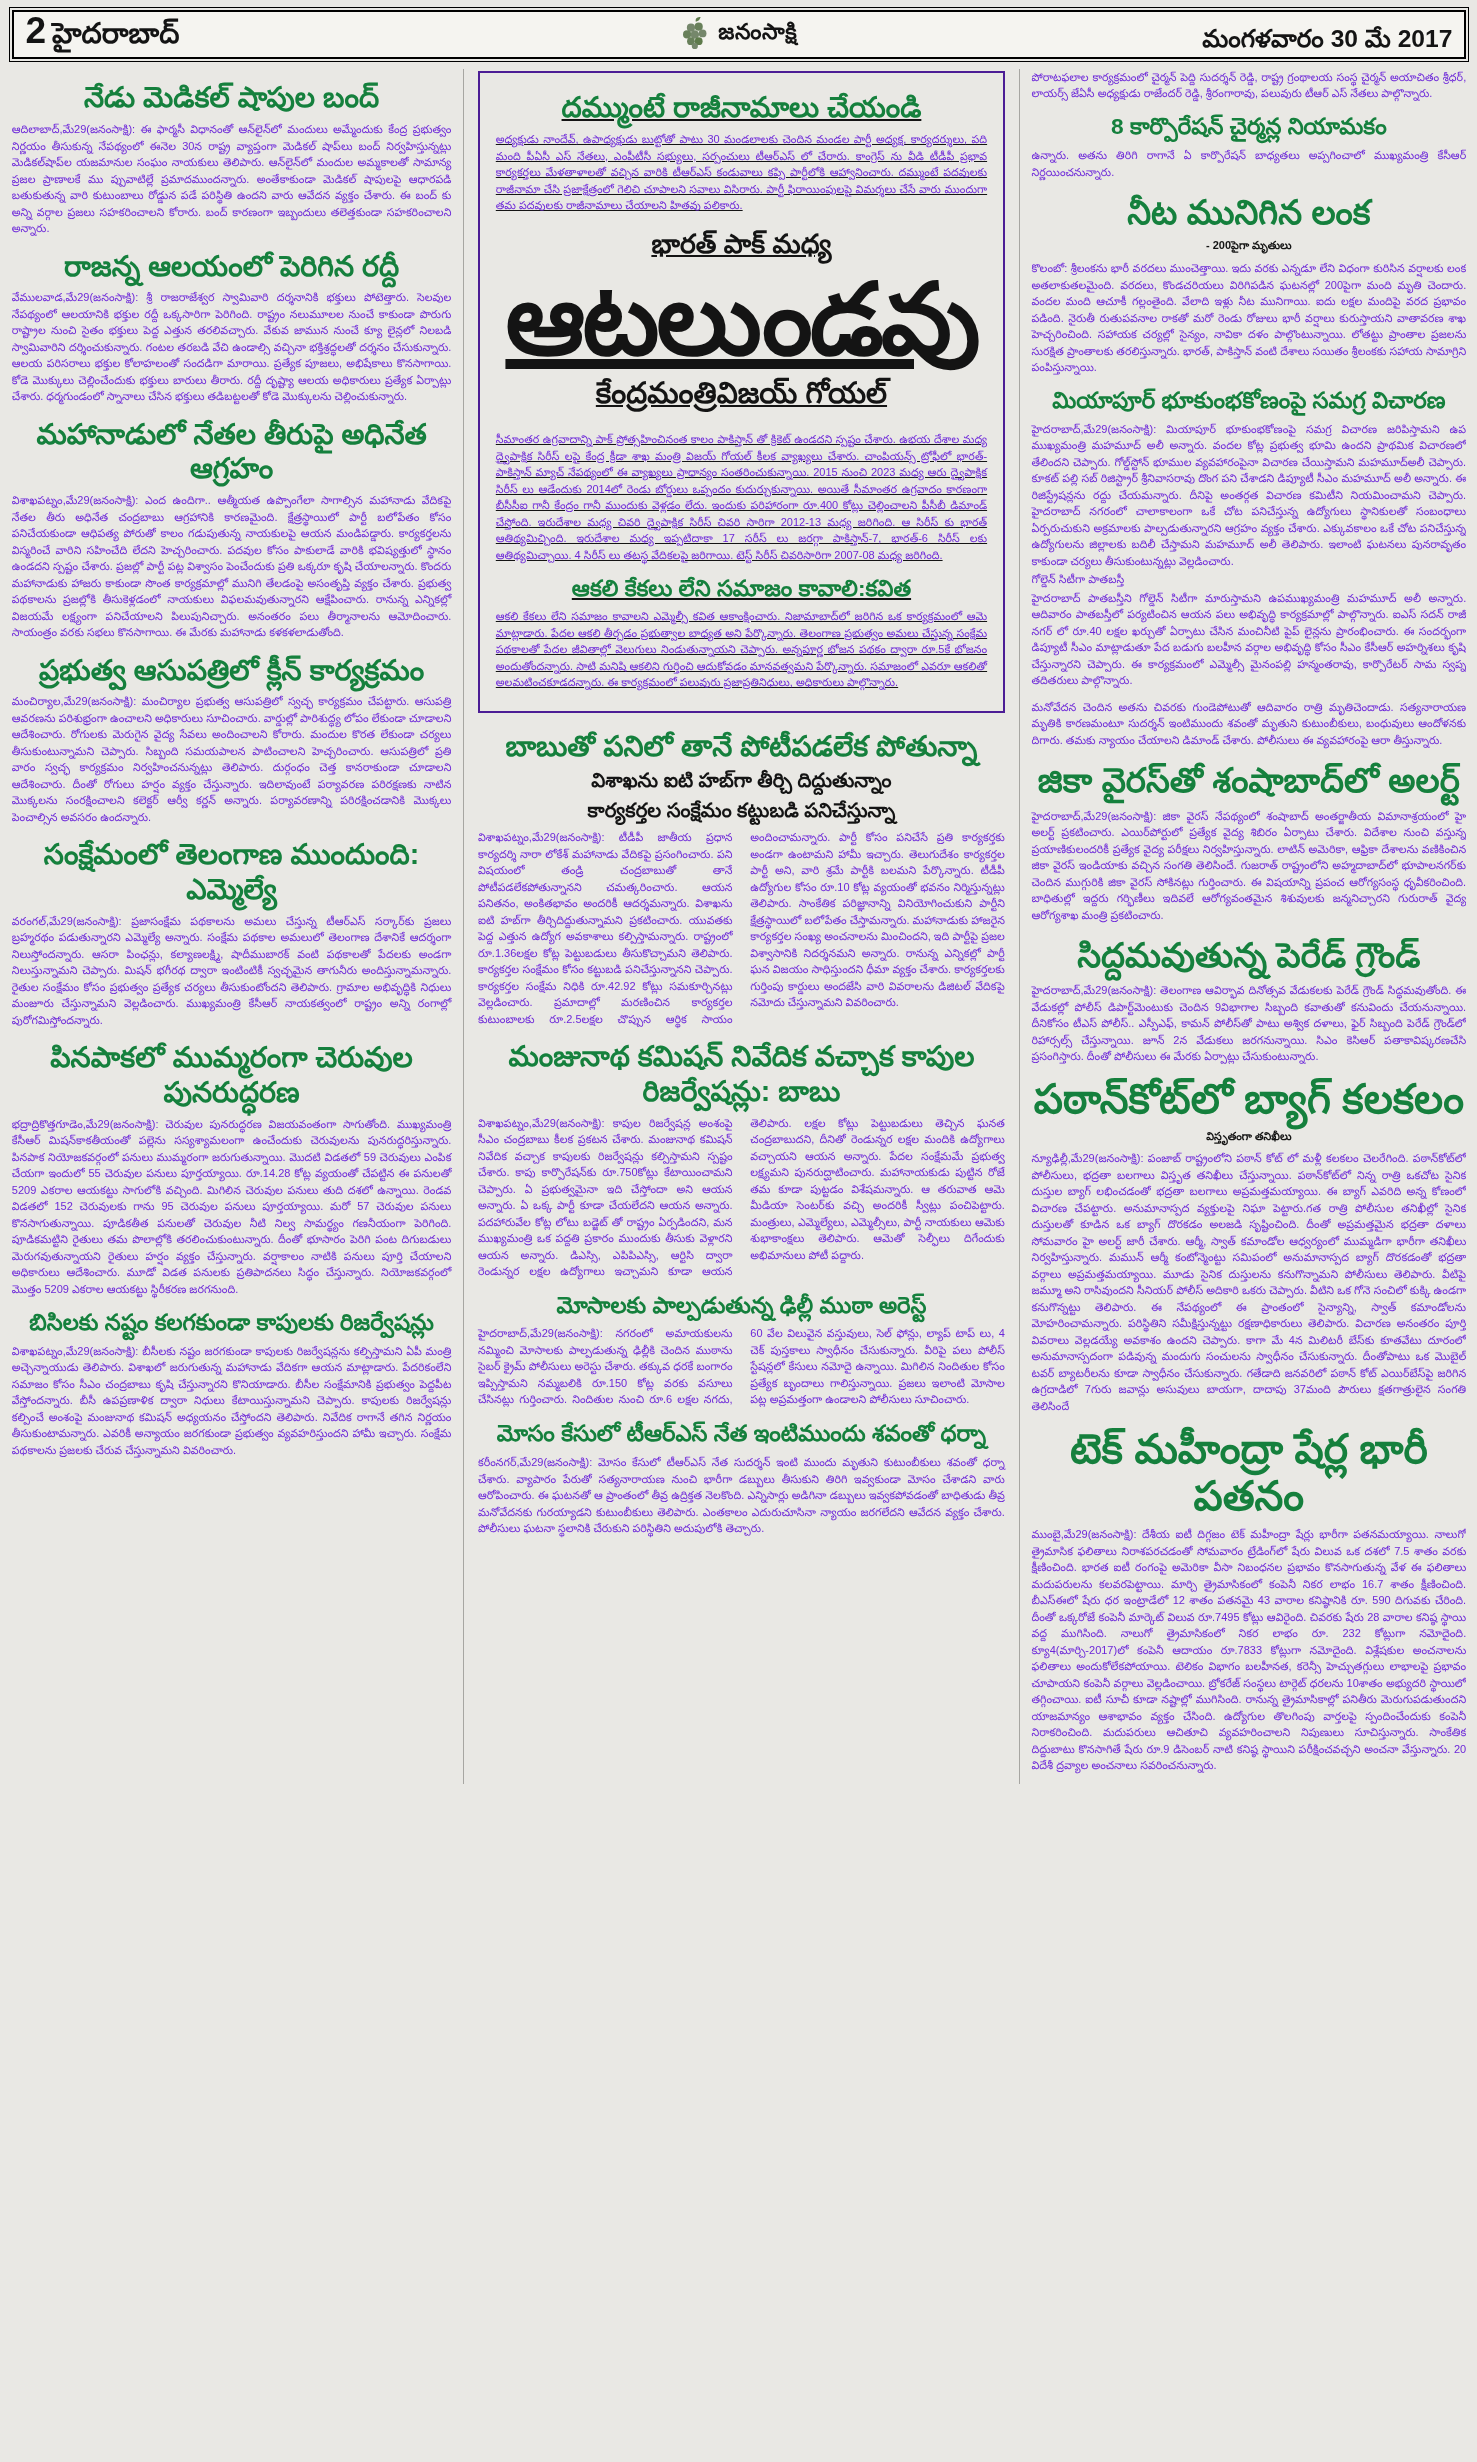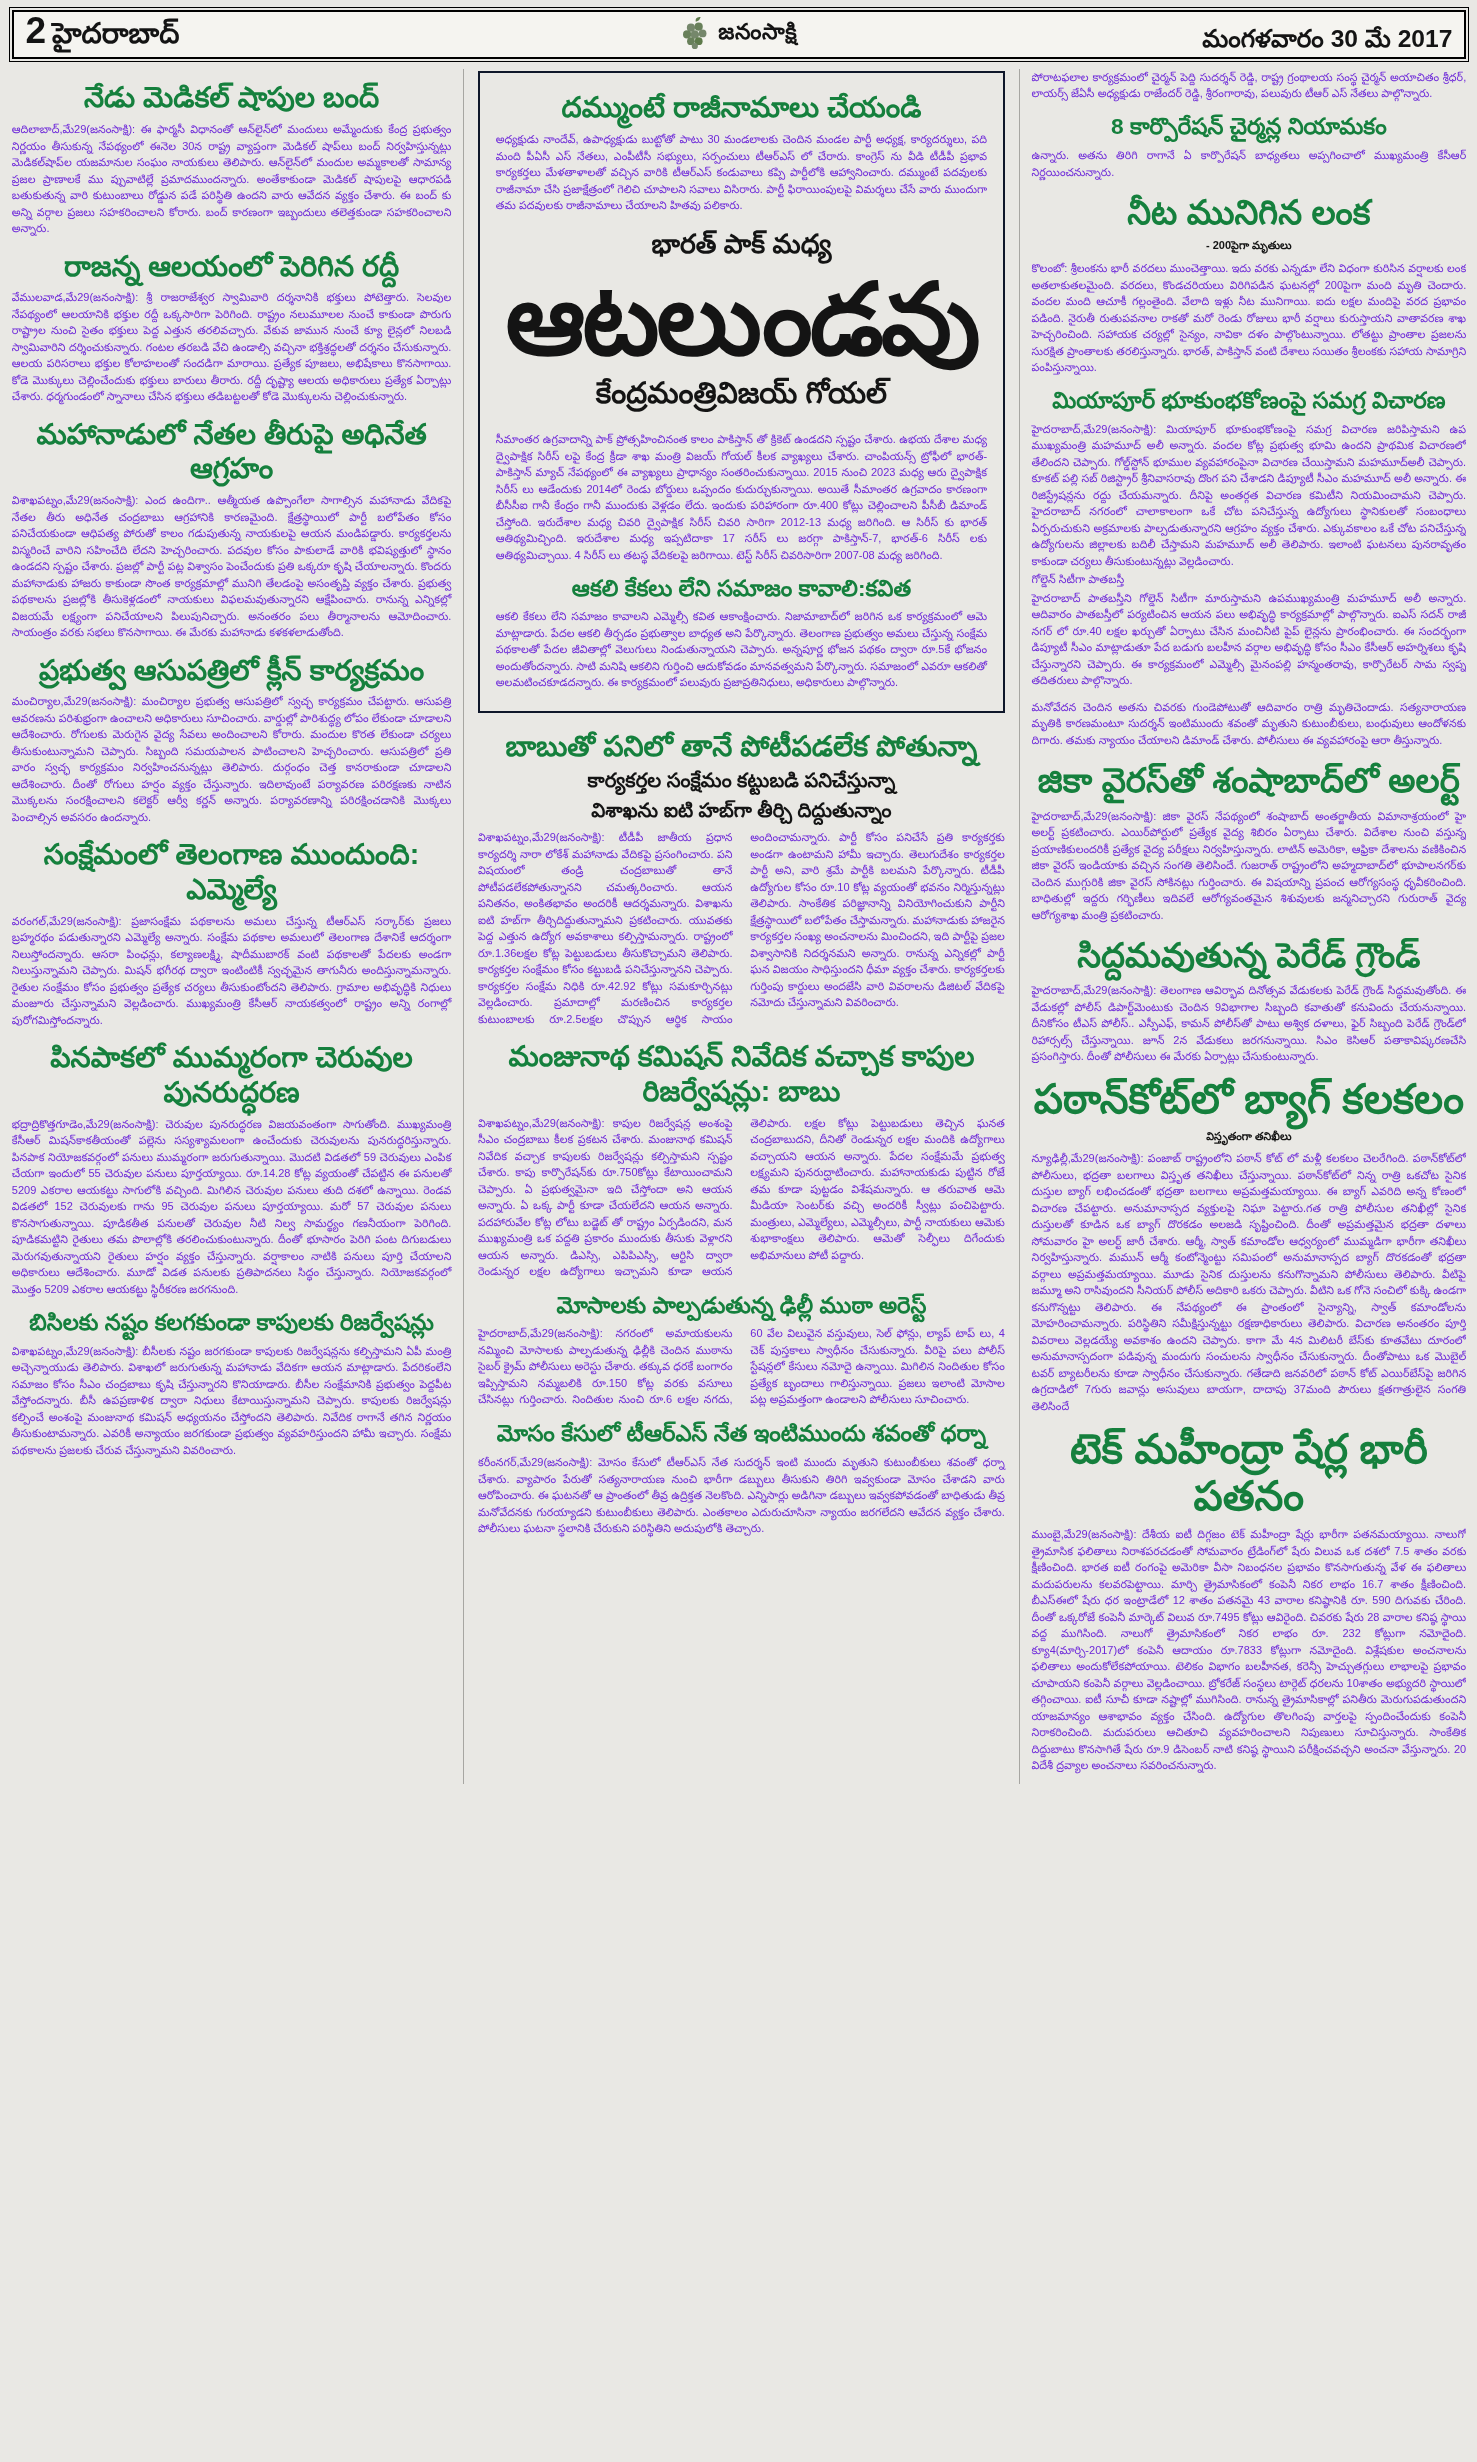--- a/index.html
+++ b/index.html
@@ -34,21 +34,21 @@
   .h-xl{font-size:41px;line-height:1.15;}
   .kicker{text-align:center;font-size:26.6px;font-weight:800;margin:15.8px 0 0;}
   .big{text-align:center;font-size:100px;font-weight:800;line-height:1.02;letter-spacing:-3px;margin:2px 0 0;}
   .byline{text-align:center;font-size:29.6px;font-weight:700;margin:5.9px 0 13.8px;}
   .sub{text-align:center;font-size:19.7px;font-weight:700;margin:2px 0;}
   .sub-sm{text-align:center;font-size:11px;font-weight:700;margin:3.9px 0 5.9px;}
   .body{font-size:11px;line-height:1.5;text-align:justify;color:#6d28d9;}
   .body p{margin:0 0 2px;}
   .two-col{column-count:2;column-gap:17.7px;}
   .midhead{font-weight:400;}
-  .boxed{border:2px solid #0f172a;padding:5.9px 15.8px 9.9px;margin:2px 0 15.8px;}
+  .boxed{border:2px solid #4c1d95;padding:5.9px 15.8px 9.9px;margin:2px 0 15.8px;text-decoration:underline;}
   .leaf{display:inline-block;vertical-align:middle;}
 </style>
 </head>
 <body>
 
 <div class="page">
 
   <div class="hdr">
     <div class="hdr-left">
       <span class="pgno">2</span>
@@ -136,22 +136,22 @@
           </article>
           <article>
             <div class="hl h-sm">ఆకలి కేకలు లేని సమాజం కావాలి:కవిత</div>
             <div class="body">
               <p>ఆకలి కేకలు లేని సమాజం కావాలని ఎమ్మెల్సీ కవిత ఆకాంక్షించారు. నిజామాబాద్‌లో జరిగిన ఒక కార్యక్రమంలో ఆమె మాట్లాడారు. పేదల ఆకలి తీర్చడం ప్రభుత్వాల బాధ్యత అని పేర్కొన్నారు. తెలంగాణ ప్రభుత్వం అమలు చేస్తున్న సంక్షేమ పథకాలతో పేదల జీవితాల్లో వెలుగులు నిండుతున్నాయని చెప్పారు. అన్నపూర్ణ భోజన పథకం ద్వారా రూ.5కే భోజనం అందుతోందన్నారు. సాటి మనిషి ఆకలిని గుర్తించి ఆదుకోవడం మానవత్వమని పేర్కొన్నారు. సమాజంలో ఎవరూ ఆకలితో అలమటించకూడదన్నారు. ఈ కార్యక్రమంలో పలువురు ప్రజాప్రతినిధులు, అధికారులు పాల్గొన్నారు.</p>
             </div>
           </article>
         </div>
         <article>
           <div class="hl h-md">బాబుతో పనిలో తానే పోటీపడలేక పోతున్నా</div>
+          <div class="sub">విశాఖను ఐటి హబ్‌గా తీర్చి దిద్దుతున్నాం</div>
           <div class="sub">కార్యకర్తల సంక్షేమం కట్టుబడి పనిచేస్తున్నా</div>
-          <div class="sub">విశాఖను ఐటి హబ్‌గా తీర్చి దిద్దుతున్నాం</div>
           <div class="body two-col">
             <p>విశాఖపట్నం,మే29(జనంసాక్షి): టీడీపీ జాతీయ ప్రధాన కార్యదర్శి నారా లోకేశ్ మహానాడు వేదికపై ప్రసంగించారు. పని విషయంలో తండ్రి చంద్రబాబుతో తానే పోటీపడలేకపోతున్నానని చమత్కరించారు. ఆయన పనితనం, అంకితభావం అందరికీ ఆదర్శమన్నారు. విశాఖను ఐటి హబ్‌గా తీర్చిదిద్దుతున్నామని ప్రకటించారు. యువతకు పెద్ద ఎత్తున ఉద్యోగ అవకాశాలు కల్పిస్తామన్నారు. రాష్ట్రంలో రూ.1.36లక్షల కోట్ల పెట్టుబడులు తీసుకొచ్చామని తెలిపారు. కార్యకర్తల సంక్షేమం కోసం కట్టుబడి పనిచేస్తున్నానని చెప్పారు. కార్యకర్తల సంక్షేమ నిధికి రూ.42.92 కోట్లు సమకూర్చినట్లు వెల్లడించారు. ప్రమాదాల్లో మరణించిన కార్యకర్తల కుటుంబాలకు రూ.2.5లక్షల చొప్పున ఆర్థిక సాయం అందించామన్నారు. పార్టీ కోసం పనిచేసే ప్రతి కార్యకర్తకు అండగా ఉంటామని హామీ ఇచ్చారు. తెలుగుదేశం కార్యకర్తల పార్టీ అని, వారి శ్రమే పార్టీకి బలమని పేర్కొన్నారు. టీడీపీ ఉద్యోగుల కోసం రూ.10 కోట్ల వ్యయంతో భవనం నిర్మిస్తున్నట్లు తెలిపారు. సాంకేతిక పరిజ్ఞానాన్ని వినియోగించుకుని పార్టీని క్షేత్రస్థాయిలో బలోపేతం చేస్తామన్నారు. మహానాడుకు హాజరైన కార్యకర్తల సంఖ్య అంచనాలను మించిందని, ఇది పార్టీపై ప్రజల విశ్వాసానికి నిదర్శనమని అన్నారు. రానున్న ఎన్నికల్లో పార్టీ ఘన విజయం సాధిస్తుందని ధీమా వ్యక్తం చేశారు. కార్యకర్తలకు గుర్తింపు కార్డులు అందజేసి వారి వివరాలను డిజిటల్ వేదికపై నమోదు చేస్తున్నామని వివరించారు.</p>
           </div>
         </article>
         <article>
           <div class="hl h-md">మంజునాథ కమిషన్ నివేదిక వచ్చాక కాపుల రిజర్వేషన్లు: బాబు</div>
           <div class="body two-col">
             <p>విశాఖపట్నం,మే29(జనంసాక్షి): కాపుల రిజర్వేషన్ల అంశంపై సీఎం చంద్రబాబు కీలక ప్రకటన చేశారు. మంజునాథ కమిషన్ నివేదిక వచ్చాక కాపులకు రిజర్వేషన్లు కల్పిస్తామని స్పష్టం చేశారు. కాపు కార్పొరేషన్‌కు రూ.750కోట్లు కేటాయించామని చెప్పారు. ఏ ప్రభుత్వమైనా ఇది చేస్తోందా అని ఆయన అన్నారు. ఏ ఒక్క పార్టీ కూడా చేయలేదని ఆయన అన్నారు. పదహారువేల కోట్ల లోటు బడ్జెట్ తో రాష్ట్రం ఏర్పడిందని, మన ముఖ్యమంత్రి ఒక పద్దతి ప్రకారం ముందుకు తీసుకు వెళ్లారని ఆయన అన్నారు. డిఎస్సి, ఎపిపిఎస్సి, ఆర్టిసి ద్వారా రెండున్నర లక్షల ఉద్యోగాలు ఇచ్చామని కూడా ఆయన తెలిపారు. లక్షల కోట్లు పెట్టుబడులు తెచ్చిన ఘనత చంద్రబాబుదని, దీనితో రెండున్నర లక్షల మందికి ఉద్యోగాలు వచ్చాయని ఆయన అన్నారు. పేదల సంక్షేమమే ప్రభుత్వ లక్ష్యమని పునరుద్ఘాటించారు. మహానాయకుడు పుట్టిన రోజే తమ కూడా పుట్టడం విశేషమన్నారు. ఆ తరువాత ఆమె మీడియా సెంటర్‌కు వచ్చి అందరికీ స్వీట్లు పంచిపెట్టారు. మంత్రులు, ఎమ్మెల్యేలు, ఎమ్మెల్సీలు, పార్టీ నాయకులు ఆమెకు శుభాకాంక్షలు తెలిపారు. ఆమెతో సెల్ఫీలు దిగేందుకు అభిమానులు పోటీ పద్దారు.</p>
           </div>
         </article>

